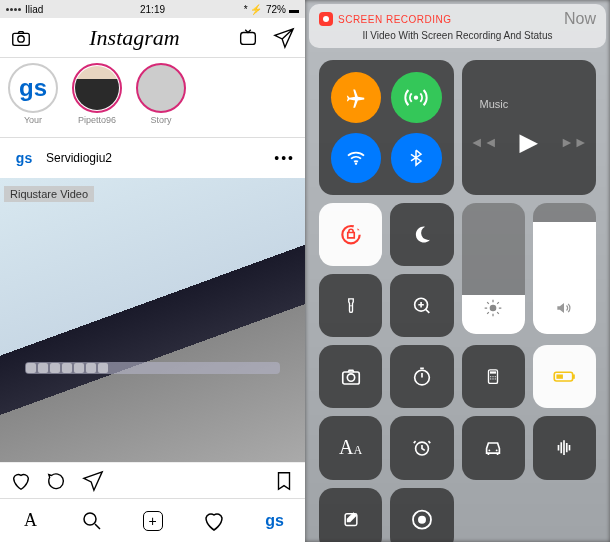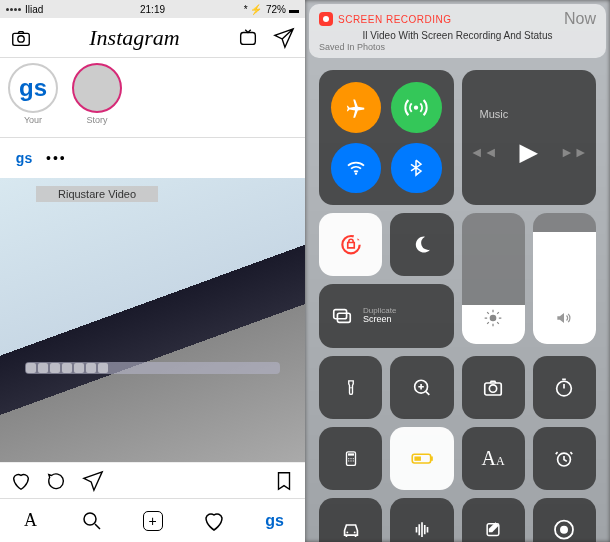--- a/index.html
+++ b/index.html
@@ -28,21 +28,21 @@
     .avatar-face { width: 44px; height: 44px; border-radius: 50%; background: linear-gradient(#e8d5c0 30%, #2a2a2a 30%); position: relative; }
     .news-thumb { width: 44px; height: 44px; background: #ddd; border-radius: 3px; }
     .news-text { font-size: 8px; color: #555; line-height: 1.1; }
     
     .post-header { height: 40px; display: flex; align-items: center; padding: 0 10px; gap: 8px; }
     .post-avatar { width: 28px; height: 28px; border-radius: 50%; background: #fff; display: flex; align-items: center; justify-content: center; font-size: 14px; font-weight: bold; color: #0066cc; }
     .post-user { font-size: 12px; font-weight: 500; flex: 1; }
     .dots { font-size: 14px; letter-spacing: 2px; }
     
     .post-img { flex: 1; background: linear-gradient(160deg, #d8e8f0 0%, #c8d8e5 45%, #1a1a2a 45%, #2a2a3a 60%, #888 60%, #aaa 100%); position: relative; }
-    .overlay-label { position: absolute; top: 8px; left: 4px; background: rgba(200,200,200,0.9); color: #333; font-size: 11px; padding: 2px 22px; margin-left: 32px; }
+    .overlay-label { position: absolute; top: 8px; left: 4px; background: rgba(200,200,200,0.9); color: #333; font-size: 11px; padding: 2px 6px; }
     .dock { position: absolute; bottom: 88px; left: 25px; right: 25px; height: 12px; background: rgba(180,180,200,0.6); border-radius: 4px; display: flex; gap: 2px; padding: 1px; }
     .dock span { width: 10px; height: 10px; border-radius: 2px; background: rgba(255,255,255,0.5); }
     
     .post-actions { height: 36px; display: flex; align-items: center; padding: 0 10px; gap: 14px; border-top: 1px solid #eee; }
     .spacer { flex: 1; }
     
     .bottom-nav { height: 44px; border-top: 1px solid #ddd; display: flex; align-items: center; justify-content: space-around; }
     .nav-item { width: 24px; height: 24px; display: flex; align-items: center; justify-content: center; }
     .nav-letter { font-size: 18px; font-weight: 500; font-family: Georgia, serif; }
     .plus-box { width: 20px; height: 20px; border: 1.5px solid #000; border-radius: 5px; display: flex; align-items: center; justify-content: center; font-size: 14px; }
@@ -145,27 +145,34 @@
   </div>
 
   <div class="stories">
     <div class="story">
       <div class="story-ring">
           <span class="gs-logo">gs</span>
         </div>
       <div class="story-label">Your</div>
     </div>
     <div class="story">
+      <div class="story-ring active">
+          <div class="avatar-face"></div>
+        </div>
+      <div class="story-label">Pipetto96</div>
+    </div>
+    <div class="story">
       <div class="story-ring active" style="background:#ccc"></div>
       <div class="story-label">Story</div>
     </div>
   </div>
 
   <div class="post-header">
     <div class="post-avatar">gs</div>
+    <div class="post-user">Servidiogiu2</div>
     <div class="dots">•••</div>
   </div>
 
   <div class="post-img">
     <div class="overlay-label">Riqustare Video</div>
     <div class="dock">
         <span></span>
         <span></span>
         <span></span>
         <span></span>
@@ -225,21 +232,20 @@
   <div class="right-bg"></div>
   <div class="right-content">
 
     <div class="notif">
       <div class="notif-h">
         <div class="notif-badge"></div>
         <span class="notif-title">SCREEN RECORDING</span>
         <span class="notif-time">Now</span>
       </div>
       <div class="notif-body">Il Video With Screen Recording And Status</div>
-      <div class="notif-sub">Saved In Photos</div>
     </div>
 
     <div class="cc-grid">
 
       <div class="tile tile-2x2 dark">
         <div class="conn-grid">
           <div class="conn-btn orange">
               <svg viewBox="0 0 24 24" style="width:22px">
                 <path d="M21 12l-7-1-3-8h-2l2 8-6 1-2-2H2l1 3-1 3h1l2-2 6 1-2 8h2l3-8 7-1v-2z" fill="#fff"></path>
               </svg>
@@ -299,30 +305,20 @@
       <div class="tile tile-1x2 slider">
         <div class="slider-fill" style="height:85%"></div>
         <div class="slider-icon">
           <svg viewBox="0 0 24 24" style="width:20px">
               <path d="M4 10v4h3l5 4V6l-5 4z" fill="#999"></path>
               <path d="M15 9a4 4 0 0 1 0 6M17 7a7 7 0 0 1 0 10" stroke="#999" fill="none" stroke-width="1.5"></path>
             </svg>
         </div>
       </div>
 
-      <div class="tile tile-2x1 dark duplicate">
-        <svg viewBox="0 0 24 24" style="width:22px">
-            <rect x="3" y="5" width="14" height="10" rx="2" class="wh"></rect>
-            <rect x="7" y="9" width="14" height="10" rx="2" class="wh" fill="#2a2a2a"></rect>
-          </svg>
-        <div>
-          <div class="dup-sub">Duplicate</div>
-          <div class="dup-text">Screen</div>
-        </div>
-      </div>
 
       <div class="tile tile-1x1 dark">
           <svg viewBox="0 0 24 24" style="width:18px">
             <path d="M9 3h6v4l-1 2v10a2 2 0 0 1-4 0V9l-1-2z" class="wh"></path>
             <circle cx="12" cy="12" r="1" fill="#fff"></circle>
           </svg>
         </div>
       <div class="tile tile-1x1 dark">
           <svg viewBox="0 0 24 24" style="width:22px">
             <circle cx="11" cy="11" r="7" class="wh"></circle>

